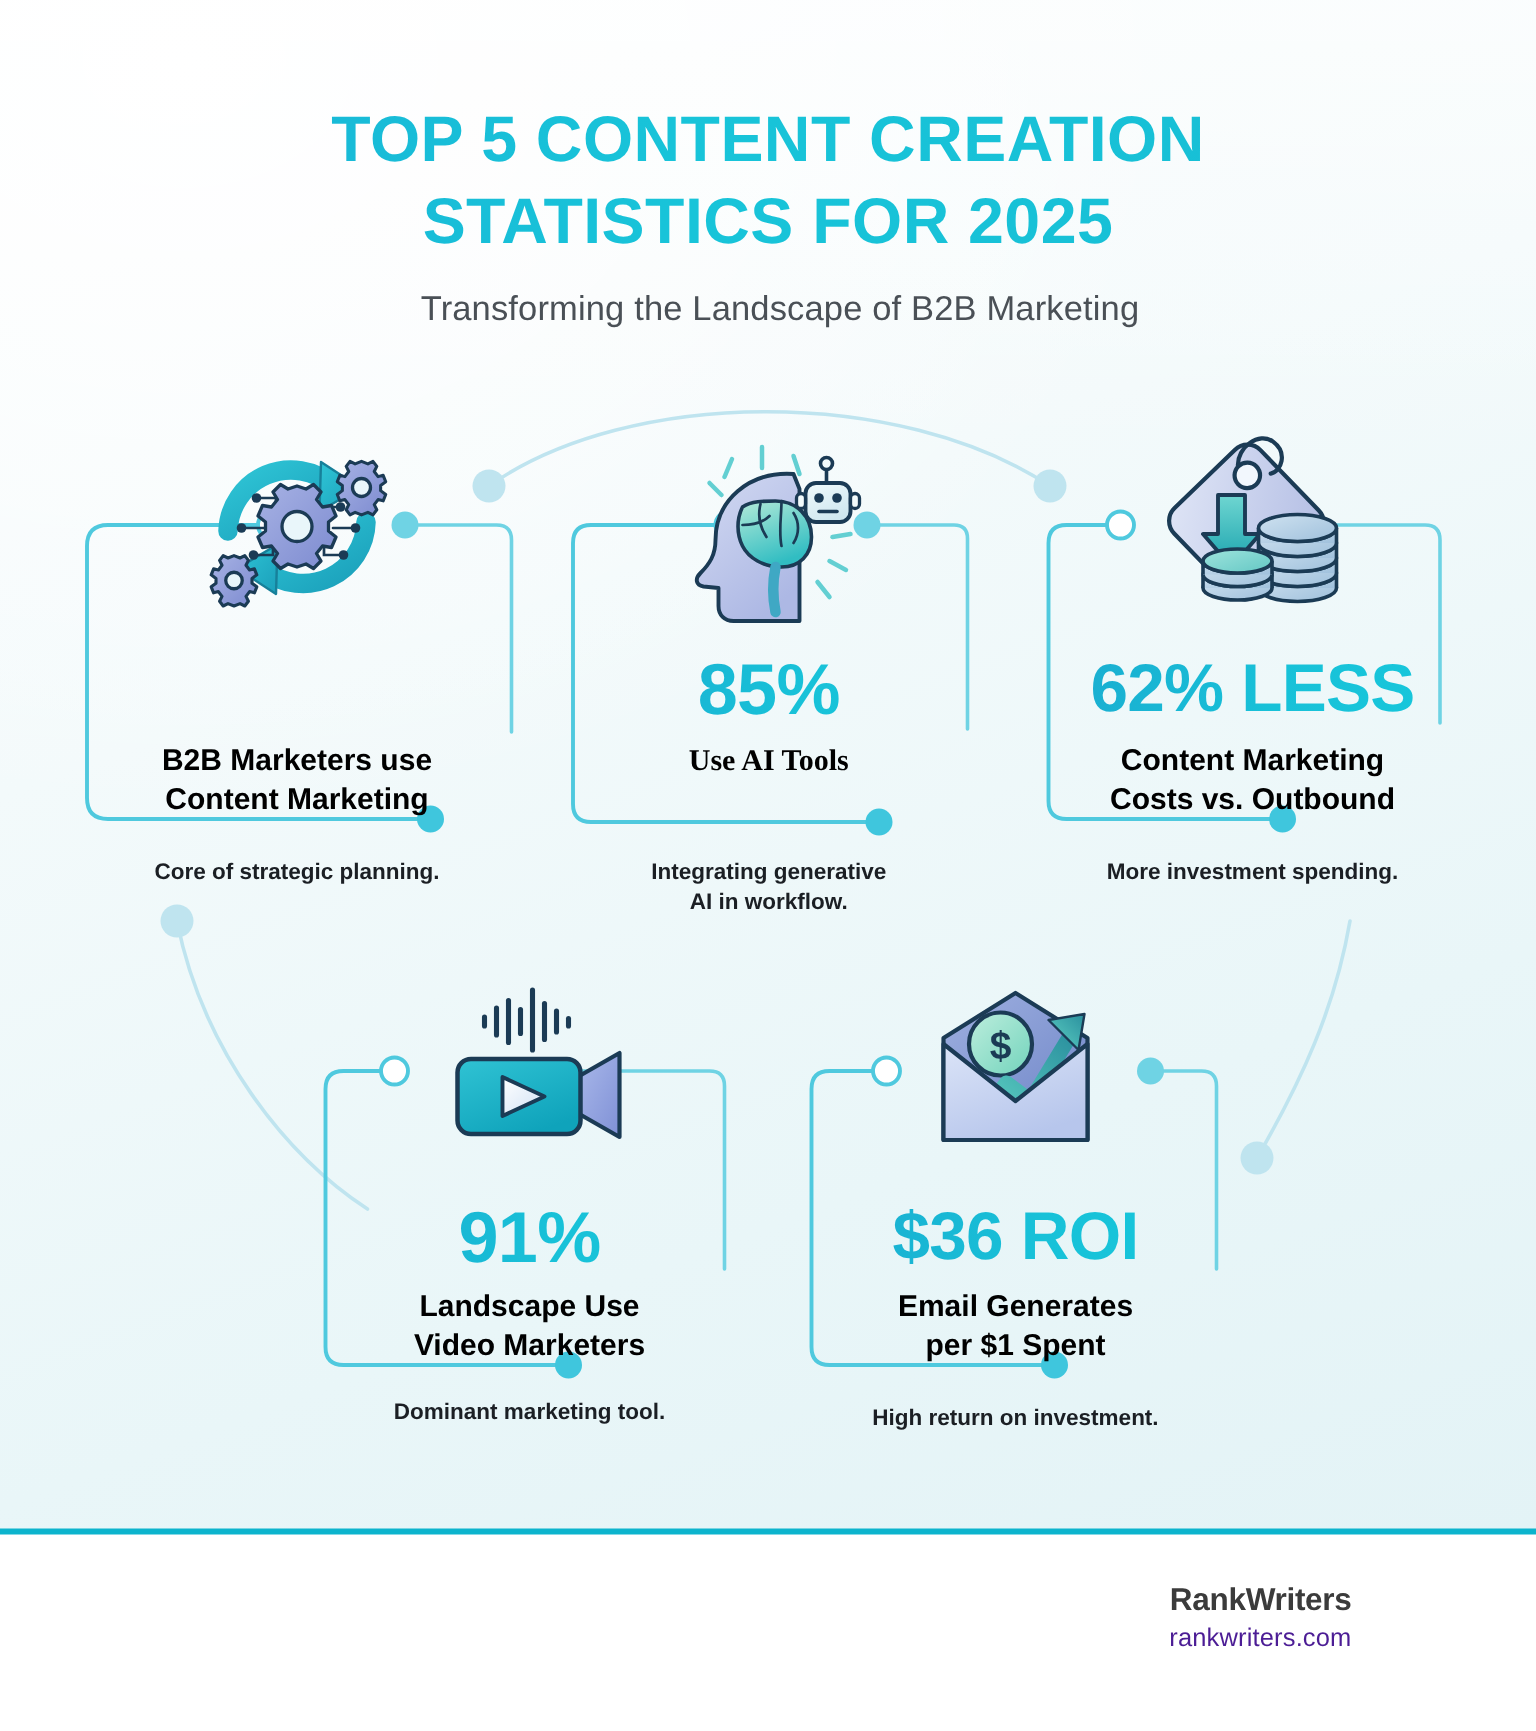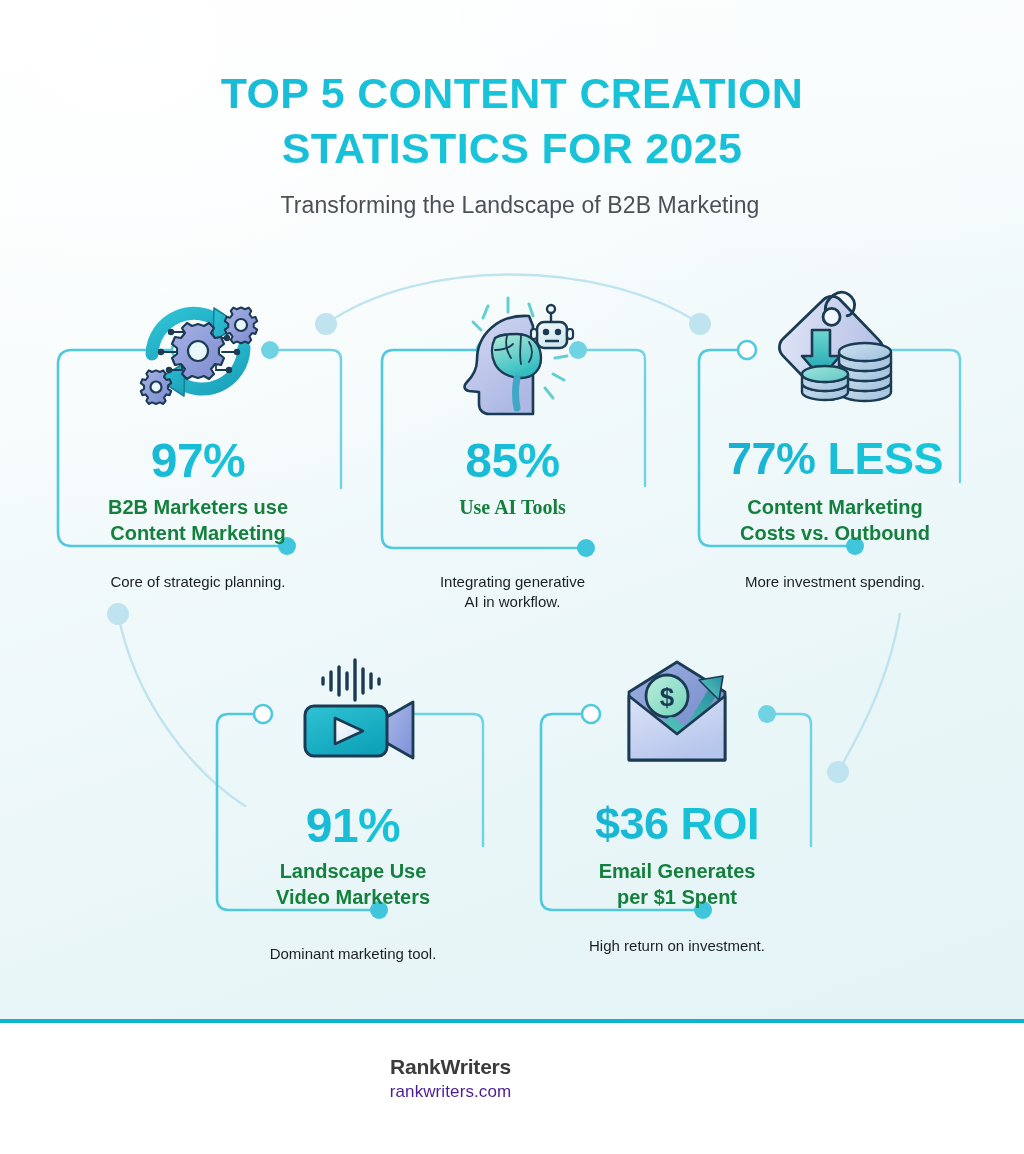--- a/index.html
+++ b/index.html
@@ -63,32 +63,32 @@
     position:absolute; left:0; width:100%; text-align:center;
     font-size:48px; font-weight:bold; letter-spacing:-0.5px;
     background:linear-gradient(100deg,#1aa9cf 0%,#18c1d8 55%,#16c8dc 100%);
     -webkit-background-clip:text; background-clip:text;
     color:transparent; -webkit-text-fill-color:transparent;
     z-index:5;
   }
   .stat.wide { font-size:45px; }
   .label {
     position:absolute; left:0; width:100%; text-align:center;
-    font-size:20px; font-weight:bold; color:#15803d; line-height:1.32;
+    font-size:20px; font-weight:bold; color:#000000; line-height:1.32;
     z-index:5;
   }
   .caption {
     position:absolute; left:0; width:100%; text-align:center;
-    font-size:15px; color:#1b1f24; line-height:1.35; font-weight:400;
+    font-size:15px; color:#1b1f24; line-height:1.35; font-weight:700;
     z-index:5;
   }
 
   
   .divider { position:absolute; left:0; top:1019px; width:1024px; height:4px; background:#0cb4cd; z-index:7; }
-  .footer { position:absolute; left:0; top:1055px; width:1024px; text-align:center; padding-right:123px; z-index:7; }
+  .footer { position:absolute; left:0; top:1055px; width:1024px; text-align:right; padding-right:123px; z-index:7; }
   .brand { font-size:21px; font-weight:bold; color:#3b3b3b; letter-spacing:-0.2px; }
   .site  { font-size:17px; color:#4c1d95; margin-top:3px; letter-spacing:0.1px; }
 </style>
 </head>
 <body>
 
 <div id="infographic">
   <div class="stage"></div>
 
   <div class="header">
@@ -165,21 +165,20 @@
           <circle cx="0" cy="3" r="6" fill="#e9f6fa" stroke="#1b3b55" stroke-width="2.2"></circle>
         </g>
 
         <g transform="translate(38,98)">
           <path d="M0,-17 L5,-15 L9,-17 L12,-13 L10,-9 L13,-5 L17,-6 L19,-1 L15,2 L15,6 L19,9 L17,14 L13,13 L10,17 L12,21 L9,25 L5,23 L0,25 L-5,23 L-9,25 L-12,21 L-10,17 L-13,13 L-17,14 L-19,9 L-15,6 L-15,2 L-19,-1 L-17,-6 L-13,-5 L-10,-9 L-12,-13 L-9,-17 L-5,-15 Z" transform="scale(0.8)" fill="url(#g1b)" stroke="#1b3b55" stroke-width="2.6" stroke-linejoin="round"></path>
           <circle cx="0" cy="3" r="5.5" fill="#e9f6fa" stroke="#1b3b55" stroke-width="2.2"></circle>
         </g>
       </svg>
     </div>
 
-    <div class="stat" style="top:147px;">97%</div>
     <div class="label" style="top:208px;">
       <span>B2B Marketers use</span><br>
       <span>Content Marketing</span>
     </div>
     <div class="caption" style="top:286px;">Core of strategic planning.</div>
   </div>
 
   <div class="card" style="left:370px; top:286px; width:285px; height:320px;">
     <svg class="bracket" width="285" height="320" viewBox="0 0 285 320">
       <path d="M122,64 H 24 Q 12,64 12,76 V 250 Q 12,262 24,262 H 210" fill="none" stroke="#4fc9de" stroke-width="2.6" stroke-linecap="round"></path>
@@ -309,21 +308,21 @@
             <ellipse cx="0" cy="22" rx="23" ry="8"></ellipse>
             <path d="M-23,22 V 13 A 23,8 0 0 0 23,13 V 22"></path>
             <ellipse cx="0" cy="13" rx="23" ry="8"></ellipse>
             <path d="M-23,13 V 4 A 23,8 0 0 0 23,4 V 13"></path>
           </g>
           <ellipse cx="0" cy="4" rx="23" ry="8" fill="url(#g3coin2)" stroke="#1b3b55" stroke-width="2.4"></ellipse>
         </g>
       </svg>
     </div>
 
-    <div class="stat wide" style="top:147px;">77% LESS</div>
+    <div class="stat wide" style="top:147px;">62% LESS</div>
     <div class="label" style="top:208px;">
       <span>Content Marketing</span><br>
       <span>Costs vs. Outbound</span>
     </div>
     <div class="caption" style="top:286px;">More investment spending.</div>
   </div>
 
   <div class="card" style="left:203px; top:648px; width:300px; height:310px;">
     <svg class="bracket" width="300" height="310" viewBox="0 0 300 310">
       <path d="M66,66 H 26 Q 14,66 14,78 V 250 Q 14,262 26,262 H 170" fill="none" stroke="#4fc9de" stroke-width="2.6" stroke-linecap="round"></path>
@@ -367,21 +366,21 @@
 
         <path d="M62,70 L 90,83 L 62,96 Z" fill="url(#g4play)" stroke="#1b3b55" stroke-width="2.6" stroke-linejoin="round"></path>
       </svg>
     </div>
 
     <div class="stat" style="top:150px;">91%</div>
     <div class="label" style="top:210px;">
       <span>Landscape Use</span><br>
       <span>Video Marketers</span>
     </div>
-    <div class="caption" style="top:296px;">Dominant marketing tool.</div>
+    <div class="caption" style="top:284px;">Dominant marketing tool.</div>
   </div>
 
   <div class="card" style="left:527px; top:648px; width:300px; height:310px;">
     <svg class="bracket" width="300" height="310" viewBox="0 0 300 310">
       <path d="M70,66 H 26 Q 14,66 14,78 V 250 Q 14,262 26,262 H 170" fill="none" stroke="#4fc9de" stroke-width="2.6" stroke-linecap="round"></path>
       <circle cx="64" cy="66" r="9" fill="#ffffff" stroke="#4fc9de" stroke-width="2.6"></circle>
       <circle cx="176" cy="262" r="9" fill="#3fc6dd"></circle>
       <path d="M246,66 H 274 Q 284,66 284,76 V 198" fill="none" stroke="#6fd3e4" stroke-width="2.4" stroke-linecap="round"></path>
       <circle cx="240" cy="66" r="9" fill="#6fd3e4"></circle>
     </svg>

